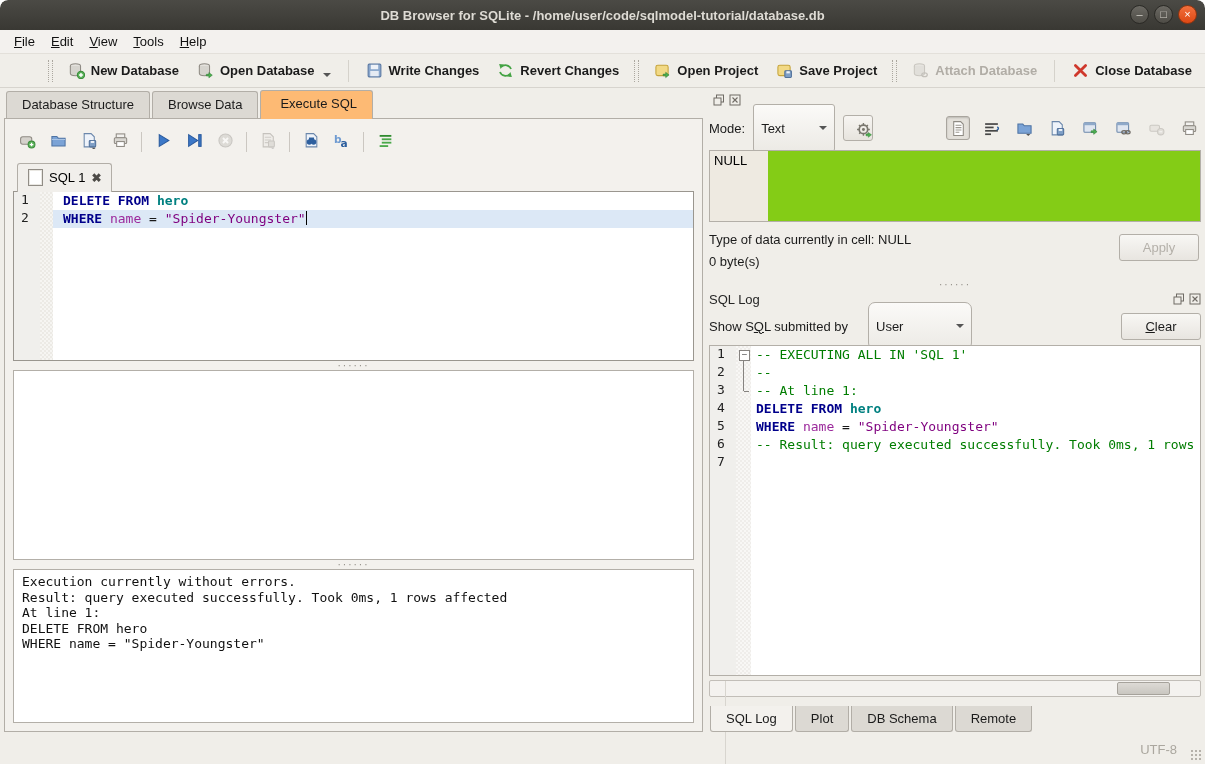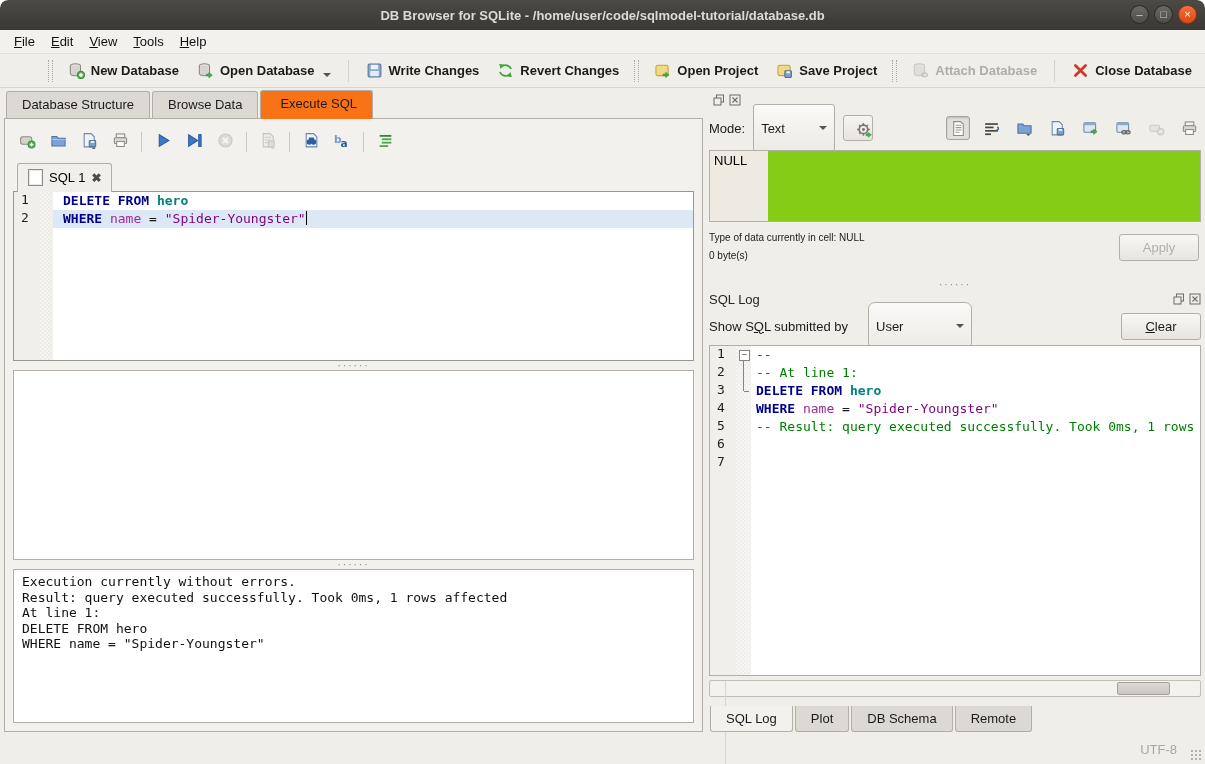--- a/index.html
+++ b/index.html
@@ -31,21 +31,21 @@
     border-top:4px solid #555;margin:8px 0 0 2px;}
   .ti{width:17px;height:17px;display:inline-block;position:relative;}
   .ti svg{position:absolute;inset:0;}
   .dim{opacity:.45;}
 
   
   .left{position:absolute;left:4px;top:90px;width:699px;height:642px;}
   .tabbar{display:flex;align-items:flex-end;height:28px;padding-left:2px;}
   .tab{padding:5px 15px 6px;font-size:13px;color:#1b1b1b;background:#dcd9d3;border:1px solid #b2aea7;
     border-bottom:none;border-radius:3px 3px 0 0;margin-right:2px;}
-  .tab.active{background:#f97316;position:relative;z-index:3;margin-bottom:-1px;padding-bottom:8px;padding-left:19px;}
+  .tab.active{background:#fdba74;position:relative;z-index:3;margin-bottom:-1px;padding-bottom:8px;padding-left:19px;}
   .pane{position:absolute;top:28px;left:0;right:0;bottom:0;border:1px solid #b2aea7;background:#f3f1ed;
     padding:8px;display:flex;flex-direction:column;}
 
   
   .sqltb{display:flex;align-items:center;gap:11px;height:30px;padding:0 4px;flex:0 0 auto;}
   .sqlbtn{background:none;border:none;padding:0;width:20px;height:20px;position:relative;}
   .vsep{width:1px;height:20px;background:#cbc7c1;}
 
   
   .subtabs{display:flex;align-items:flex-end;height:30px;margin-top:4px;flex:0 0 auto;}
@@ -94,21 +94,21 @@
   .gearbtn{width:30px;height:26px;border:1px solid #b3afa8;border-radius:3px;
     background:linear-gradient(#f7f5f2,#e7e4de);position:relative;padding:0;}
   .cell-icons{display:flex;align-items:center;gap:9px;margin-left:auto;}
   .iconbtn{width:24px;height:24px;border:none;background:none;display:flex;align-items:center;justify-content:center;
     position:relative;padding:0;border-radius:3px;}
   .iconbtn.pressed{background:#e3e0da;border:1px solid #a9a59e;box-shadow:inset 0 1px 2px rgba(0,0,0,.18);}
 
   .cellbox{margin-top:6px;height:70px;border:1px solid #b3afa8;background:#84cc16;display:flex;flex:0 0 auto;}
   .cellgut{width:50px;background:#eeeae1;font-size:13px;color:#000;padding:2px 4px;}
   .cellinfo{position:relative;margin-top:10px;flex:0 0 auto;height:48px;}
-  .cellinfo .l1{font-size:10px;color:#1b1b1b;margin-bottom:7px;}
+  .cellinfo .l1{font-size:13px;color:#1b1b1b;margin-bottom:7px;}
   .btn{border:1px solid #b3afa8;border-radius:3px;background:linear-gradient(#f8f7f4,#e8e5e0);
     padding:5px 20px;font-size:13px;color:#1b1b1b;font-family:inherit;}
   .btn u{text-decoration:underline;}
   .btn.disabled{color:#b4b0a9;}
   .apply-btn{position:absolute;right:2px;top:2px;width:80px;padding:5px 0;}
 
   .filter-row{display:flex;align-items:center;gap:20px;height:34px;flex:0 0 auto;}
   .clear-btn{margin-left:auto;width:80px;padding:5px 0;}
 
   .logbox{flex:1;border:1px solid #b3afa8;background:#fff;margin-top:2px;display:flex;overflow:hidden;}
@@ -504,20 +504,21 @@
         <div>5</div>
         <div>6</div>
         <div>7</div>
       </div>
       <div class="lfold">
         <span class="fbox">–</span>
         <span class="fv" style="top:14px;height:31px"></span>
         <span class="fh"></span>
       </div>
       <div class="codecol">
+        <div class="codeline" style="padding-left:5px"><span><span class="tok-cmt">-- EXECUTING ALL IN 'SQL 1'</span></span></div>
         <div class="codeline" style="padding-left:5px"><span><span class="tok-cmt">--</span></span></div>
         <div class="codeline" style="padding-left:5px"><span><span class="tok-cmt">-- At line 1:</span></span></div>
         <div class="codeline" style="padding-left:5px"><span><span class="tok-kw">DELETE FROM </span><span class="tok-id">hero</span></span></div>
         <div class="codeline" style="padding-left:5px"><span><span class="tok-kw">WHERE </span><span class="tok-fld">name</span><span class="tok-pln"> = </span><span class="tok-str">"Spider-Youngster"</span></span></div>
         <div class="codeline" style="padding-left:5px"><span><span class="tok-cmt">-- Result: query executed successfully. Took 0ms, 1 rows aff</span></span></div>
         <div class="codeline" style="padding-left:5px"><span></span></div>
       </div>
     </div>
 
     <div class="hscroll">

